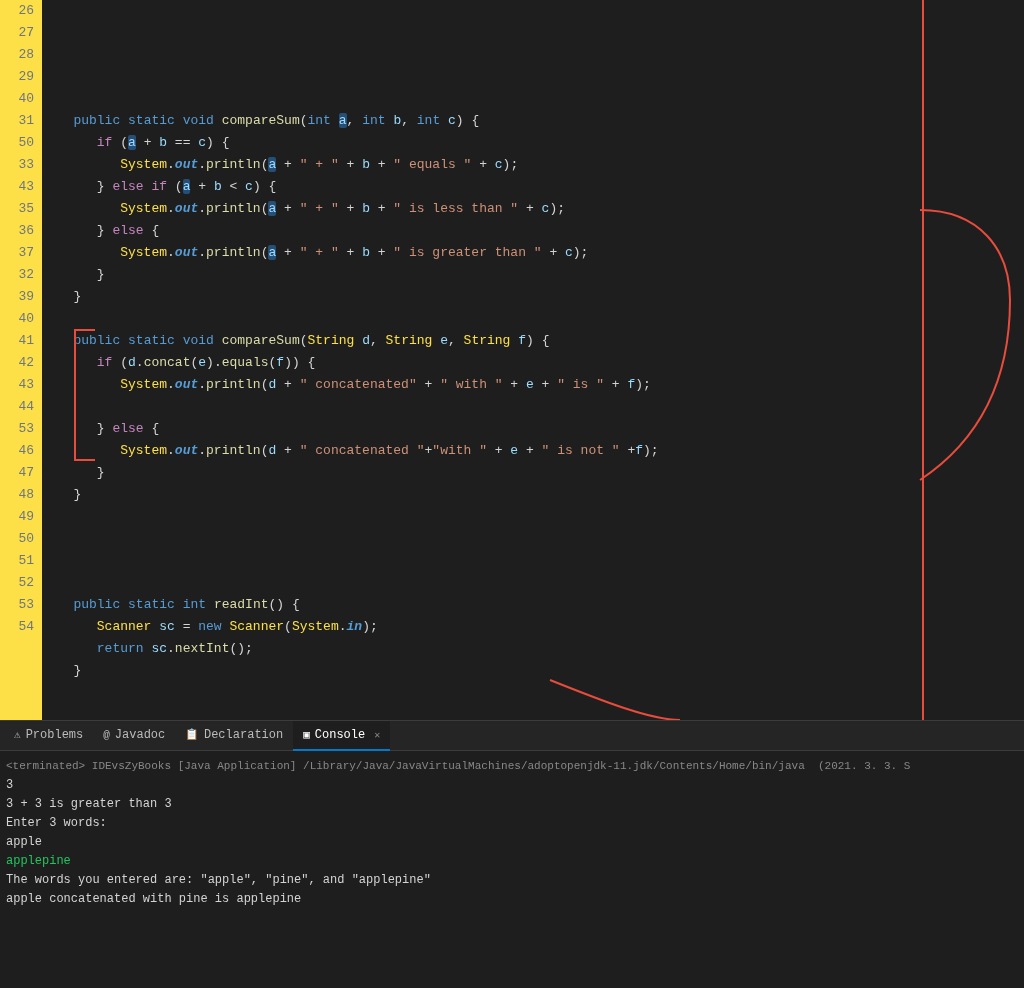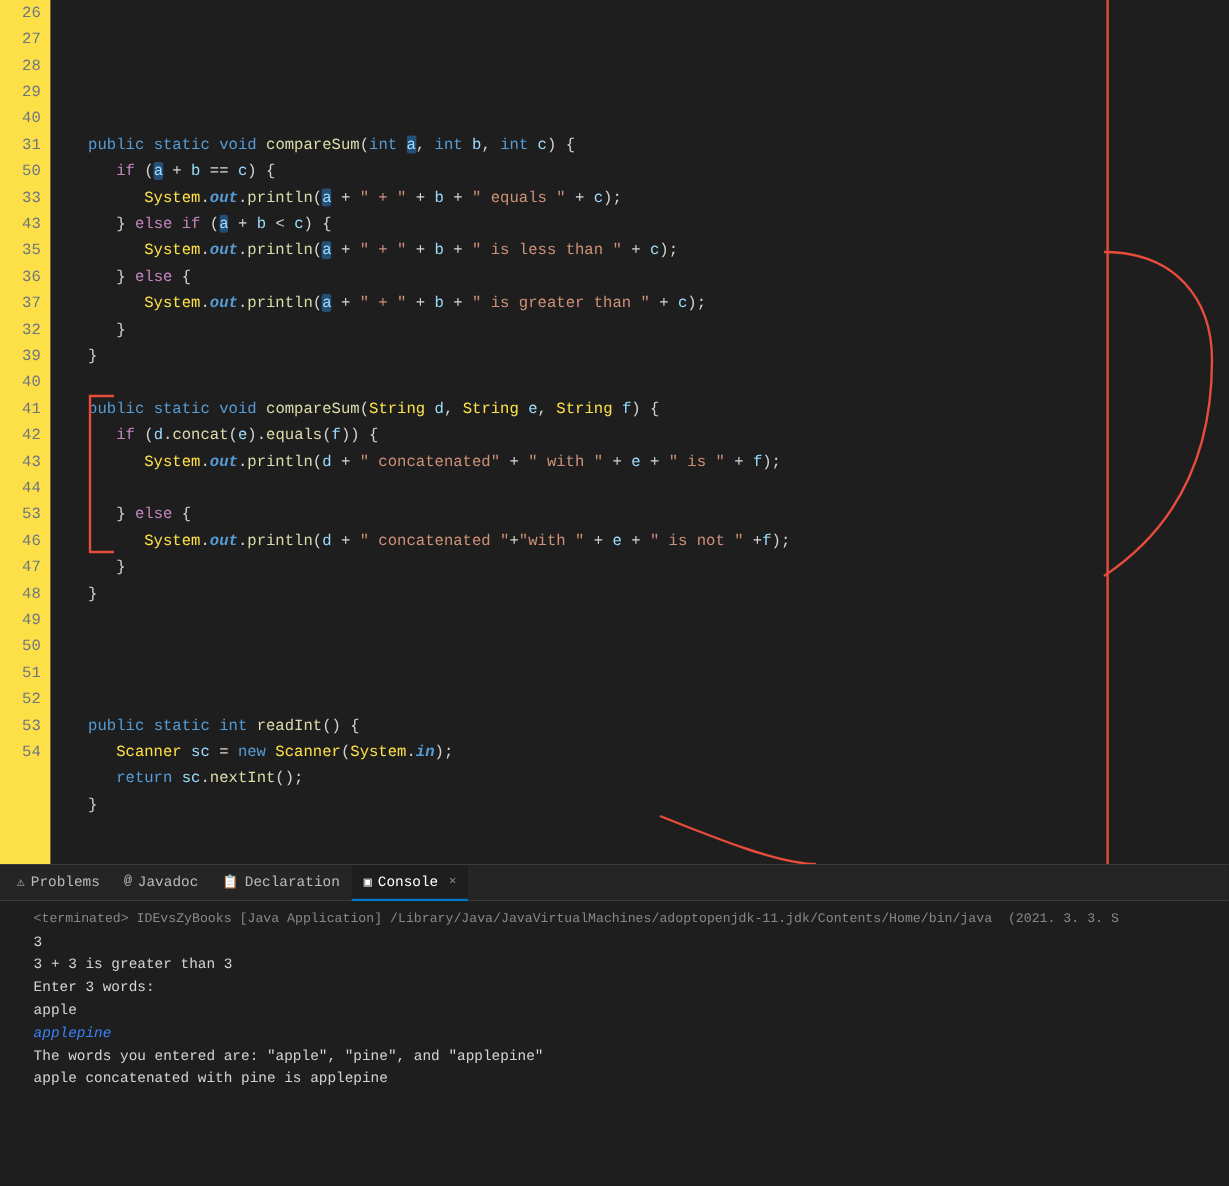--- a/index.html
+++ b/index.html
@@ -117,42 +117,41 @@
     }
 
     .tab-close {
       font-size: 10px;
       margin-left: 4px;
       color: #888;
     }
 
     .console-content {
       flex: 1;
-      padding: 6px 28px;
+      padding: 6px 6px;
       font-family: 'Courier New', Courier, monospace;
       font-size: 12px;
       color: #d4d4d4;
       overflow-y: auto;
       background: #1e1e1e;
     }
 
     .console-line {
       line-height: 19px;
       display: block;
       white-space: pre;
     }
 
     .console-terminated {
       color: #888;
       font-size: 11px;
     }
 
     .console-highlight {
-      color: #3b82f6;
-      font-style: italic;
+      color: #22c55e;
     }
 
     .vertical-red-line {
       position: absolute;
       right: 100px;
       top: 0;
       bottom: 0;
       width: 2px;
       background: #e74c3c;
       pointer-events: none;

